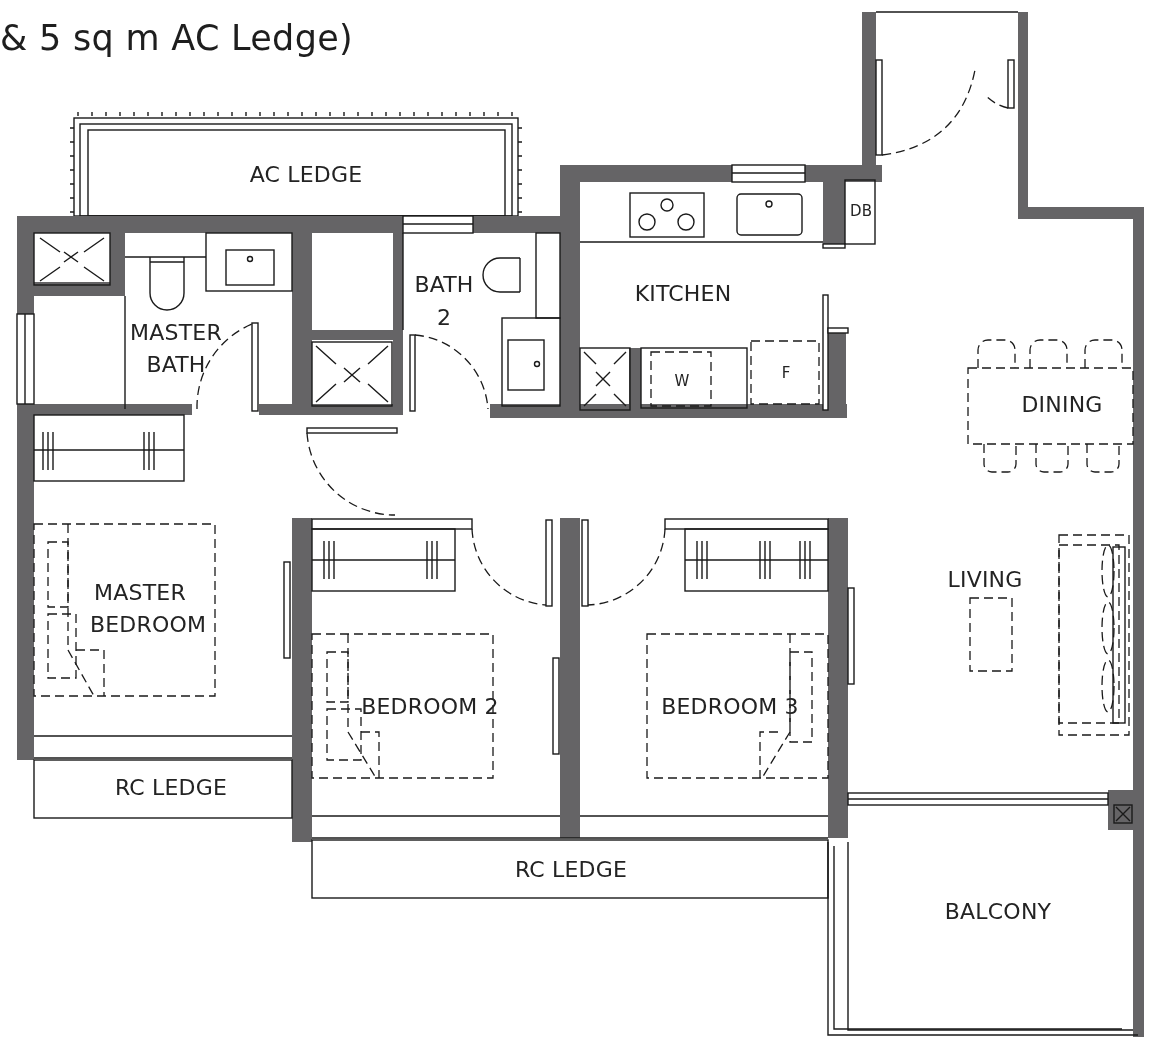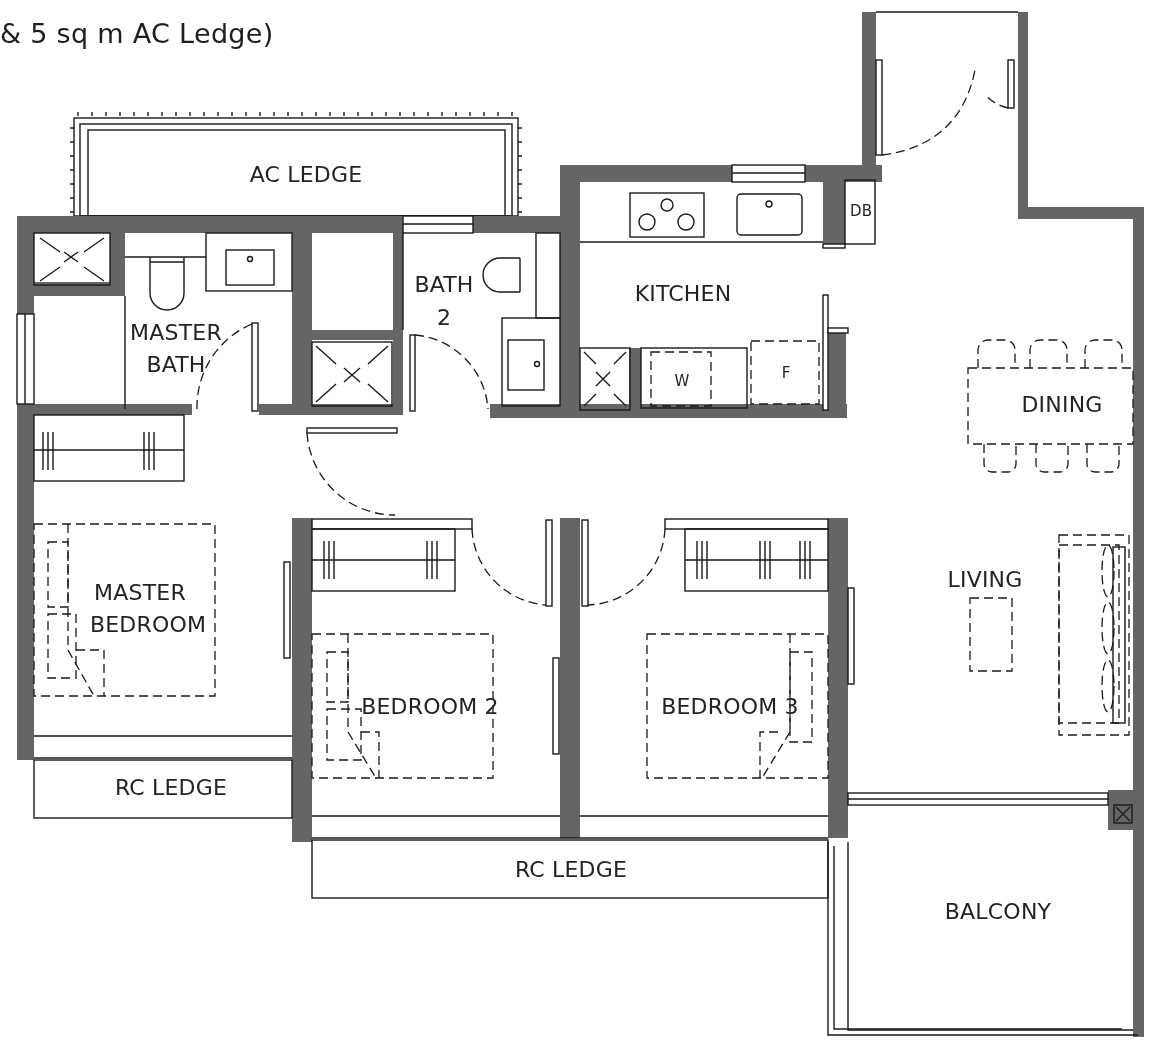--- a/index.html
+++ b/index.html
@@ -1,17 +1,17 @@
 <!DOCTYPE html>
 <html><head>
 <meta charset="utf-8">
 <style>
   html, body { margin: 0; padding: 0; background: #ffffff; }
   body { width: 1160px; height: 1050px; position: relative; overflow: hidden; font-family: "DejaVu Sans", sans-serif; }
-  #caption { position: absolute; left: 0; top: 18px; font-size: 27px; color: #1e1e1e; letter-spacing: 0.3px; white-space: nowrap; text-align: right; }
+  #caption { position: absolute; left: 0; top: 18px; font-size: 35px; color: #1e1e1e; letter-spacing: 0.3px; white-space: nowrap; text-align: right; }
   svg { position: absolute; left: 0; top: 0; }
   .wall { fill: #656466; }
   .ln { fill: none; stroke: #1a1a1a; stroke-width: 1.4; }
   .lnw { fill: #ffffff; stroke: #1a1a1a; stroke-width: 1.4; }
   .dash { fill: none; stroke: #1a1a1a; stroke-width: 1.3; stroke-dasharray: 9 5; }
   .lbl { font-family: "DejaVu Sans", sans-serif; font-size: 22px; fill: #232323; letter-spacing: 0.2px; }
   .lbl-sm { font-family: "DejaVu Sans", sans-serif; font-size: 15px; fill: #232323; }
 </style>
 </head>
 <body>

